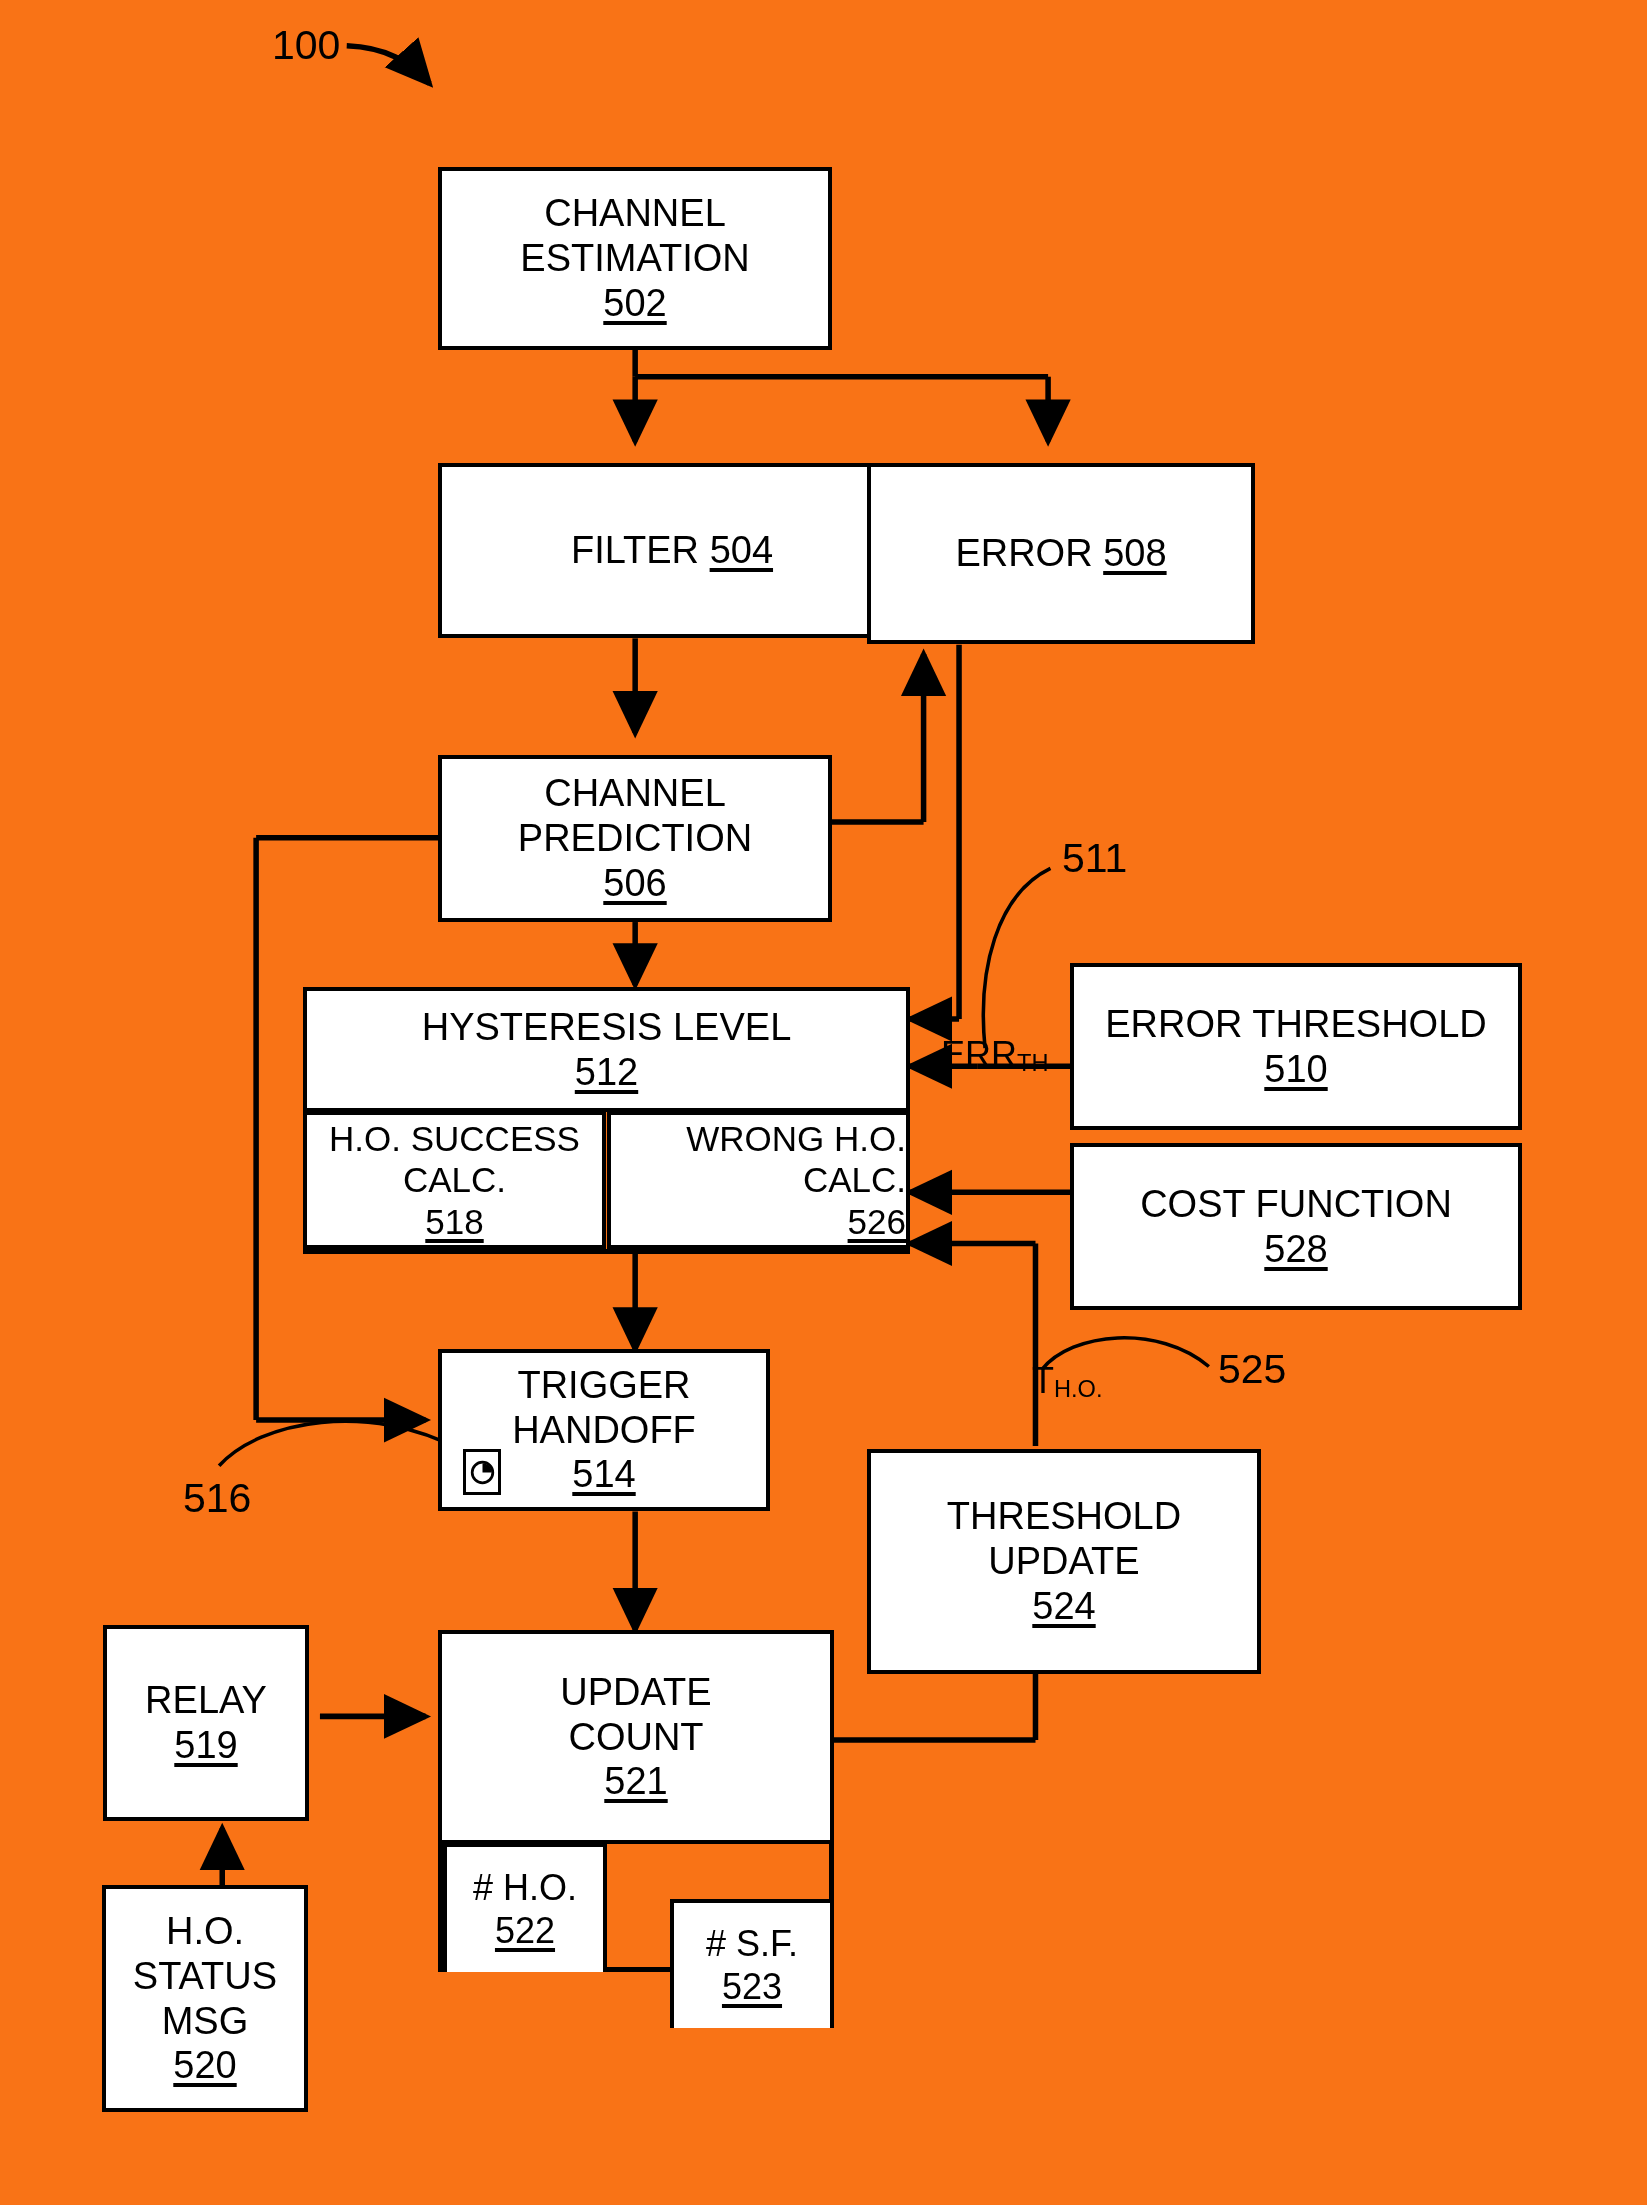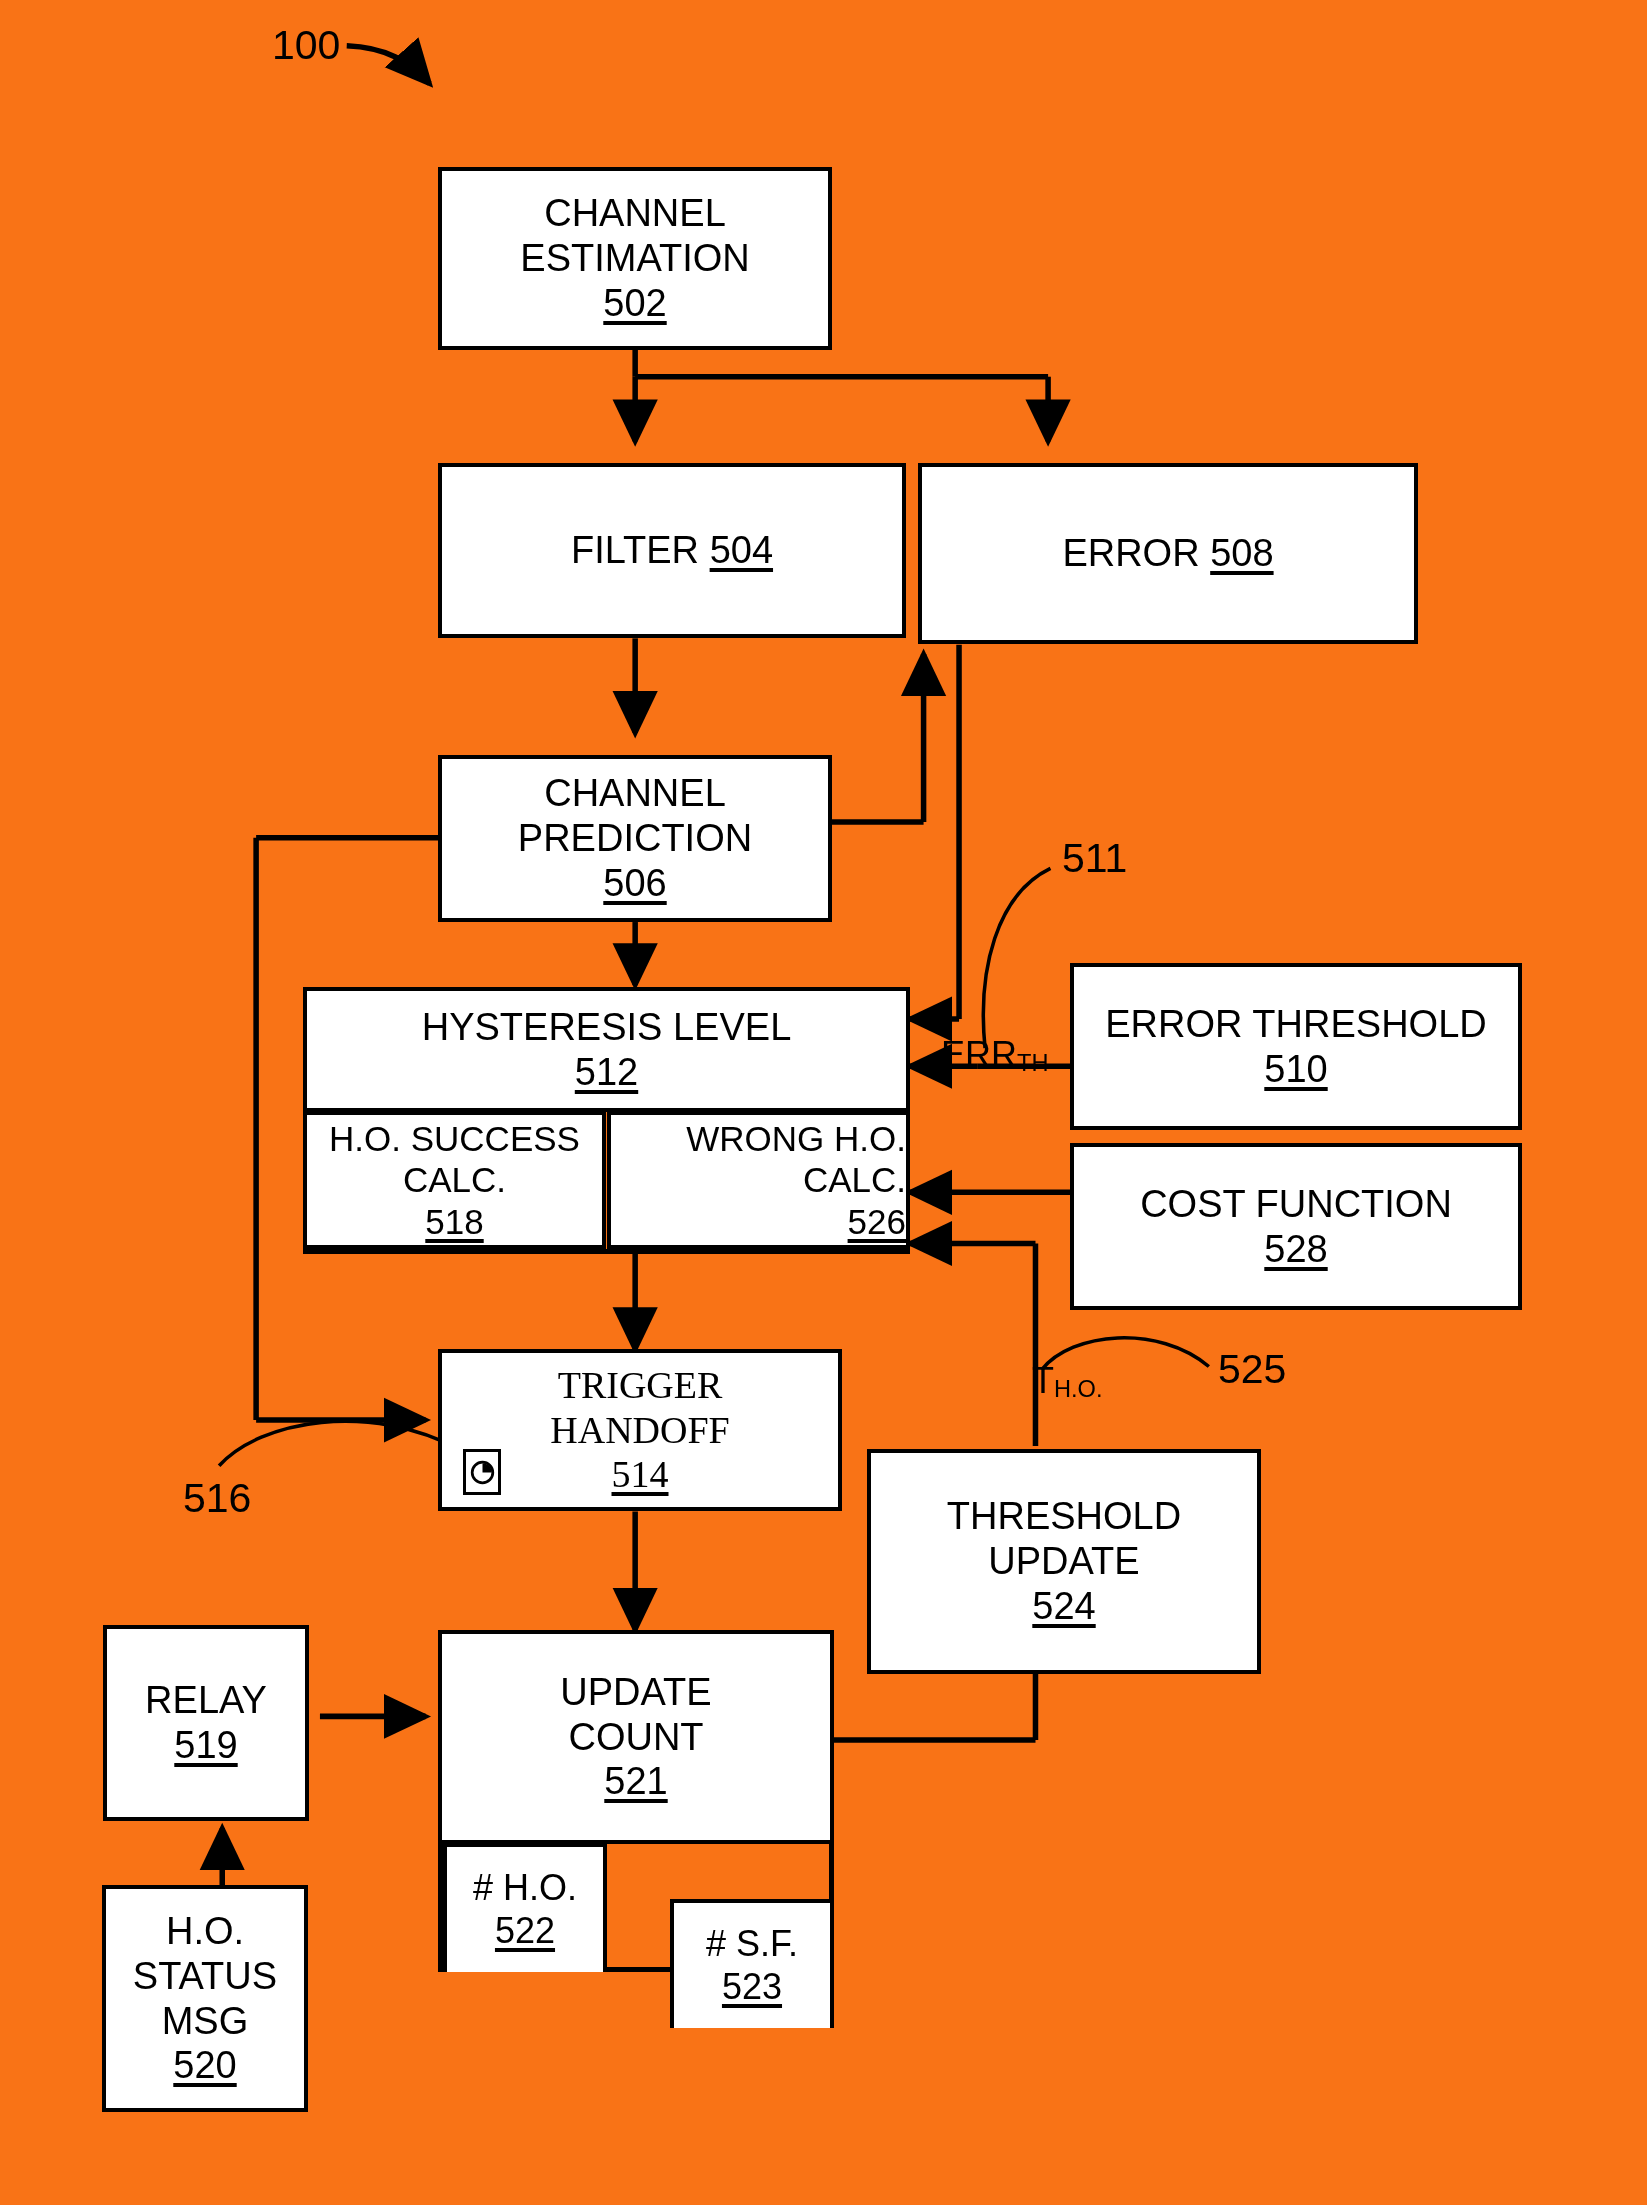--- a/index.html
+++ b/index.html
@@ -103,21 +103,21 @@
     <span class="ln t48 num">502</span>
   </div>
 
   <div class="box" style="left:438px;top:463px;width:468px;height:175px;">
     <span class="ln t48">
       <span>FILTER</span>
       <span class="num">504</span>
     </span>
   </div>
 
-  <div class="box" style="left:918px;top:463px;width:500px;height:181px;">
+  <div class="box" style="left:867px;top:463px;width:388px;height:181px;">
     <span class="ln t48">
       <span>ERROR</span>
       <span class="num">508</span>
     </span>
   </div>
 
   <div class="box" style="left:438px;top:755px;width:394px;height:167px;">
     <span class="ln t48">CHANNEL</span>
     <span class="ln t48">PREDICTION</span>
     <span class="ln t48 num">506</span>
@@ -145,21 +145,21 @@
   <div class="box" style="left:1070px;top:963px;width:452px;height:167px;">
     <span class="ln t48">ERROR THRESHOLD</span>
     <span class="ln t48 num">510</span>
   </div>
 
   <div class="box" style="left:1070px;top:1143px;width:452px;height:167px;">
     <span class="ln t48">COST FUNCTION</span>
     <span class="ln t48 num">528</span>
   </div>
 
-  <div class="box" style="left:438px;top:1349px;width:404px;height:162px;font-family:Liberation Serif, serif;">
+  <div class="box" style="left:438px;top:1349px;width:332px;height:162px;">
     <span class="ln t48">TRIGGER</span>
     <span class="ln t48">HANDOFF</span>
     <span class="ln t48 num">514</span>
   </div>
 
   <div class="clockbox" style="left:463px;top:1449px;width:38px;height:46px;">
     <svg width="27" height="27" viewBox="0 0 34 34" aria-hidden="true">
       <circle cx="17" cy="17" r="13" fill="#fff" stroke="#000" stroke-width="3.4"></circle>
       <path d="M17,17 L17,5.2 A11.8,11.8 0 0 1 28.8,17 Z" fill="#000"></path>
     </svg>

